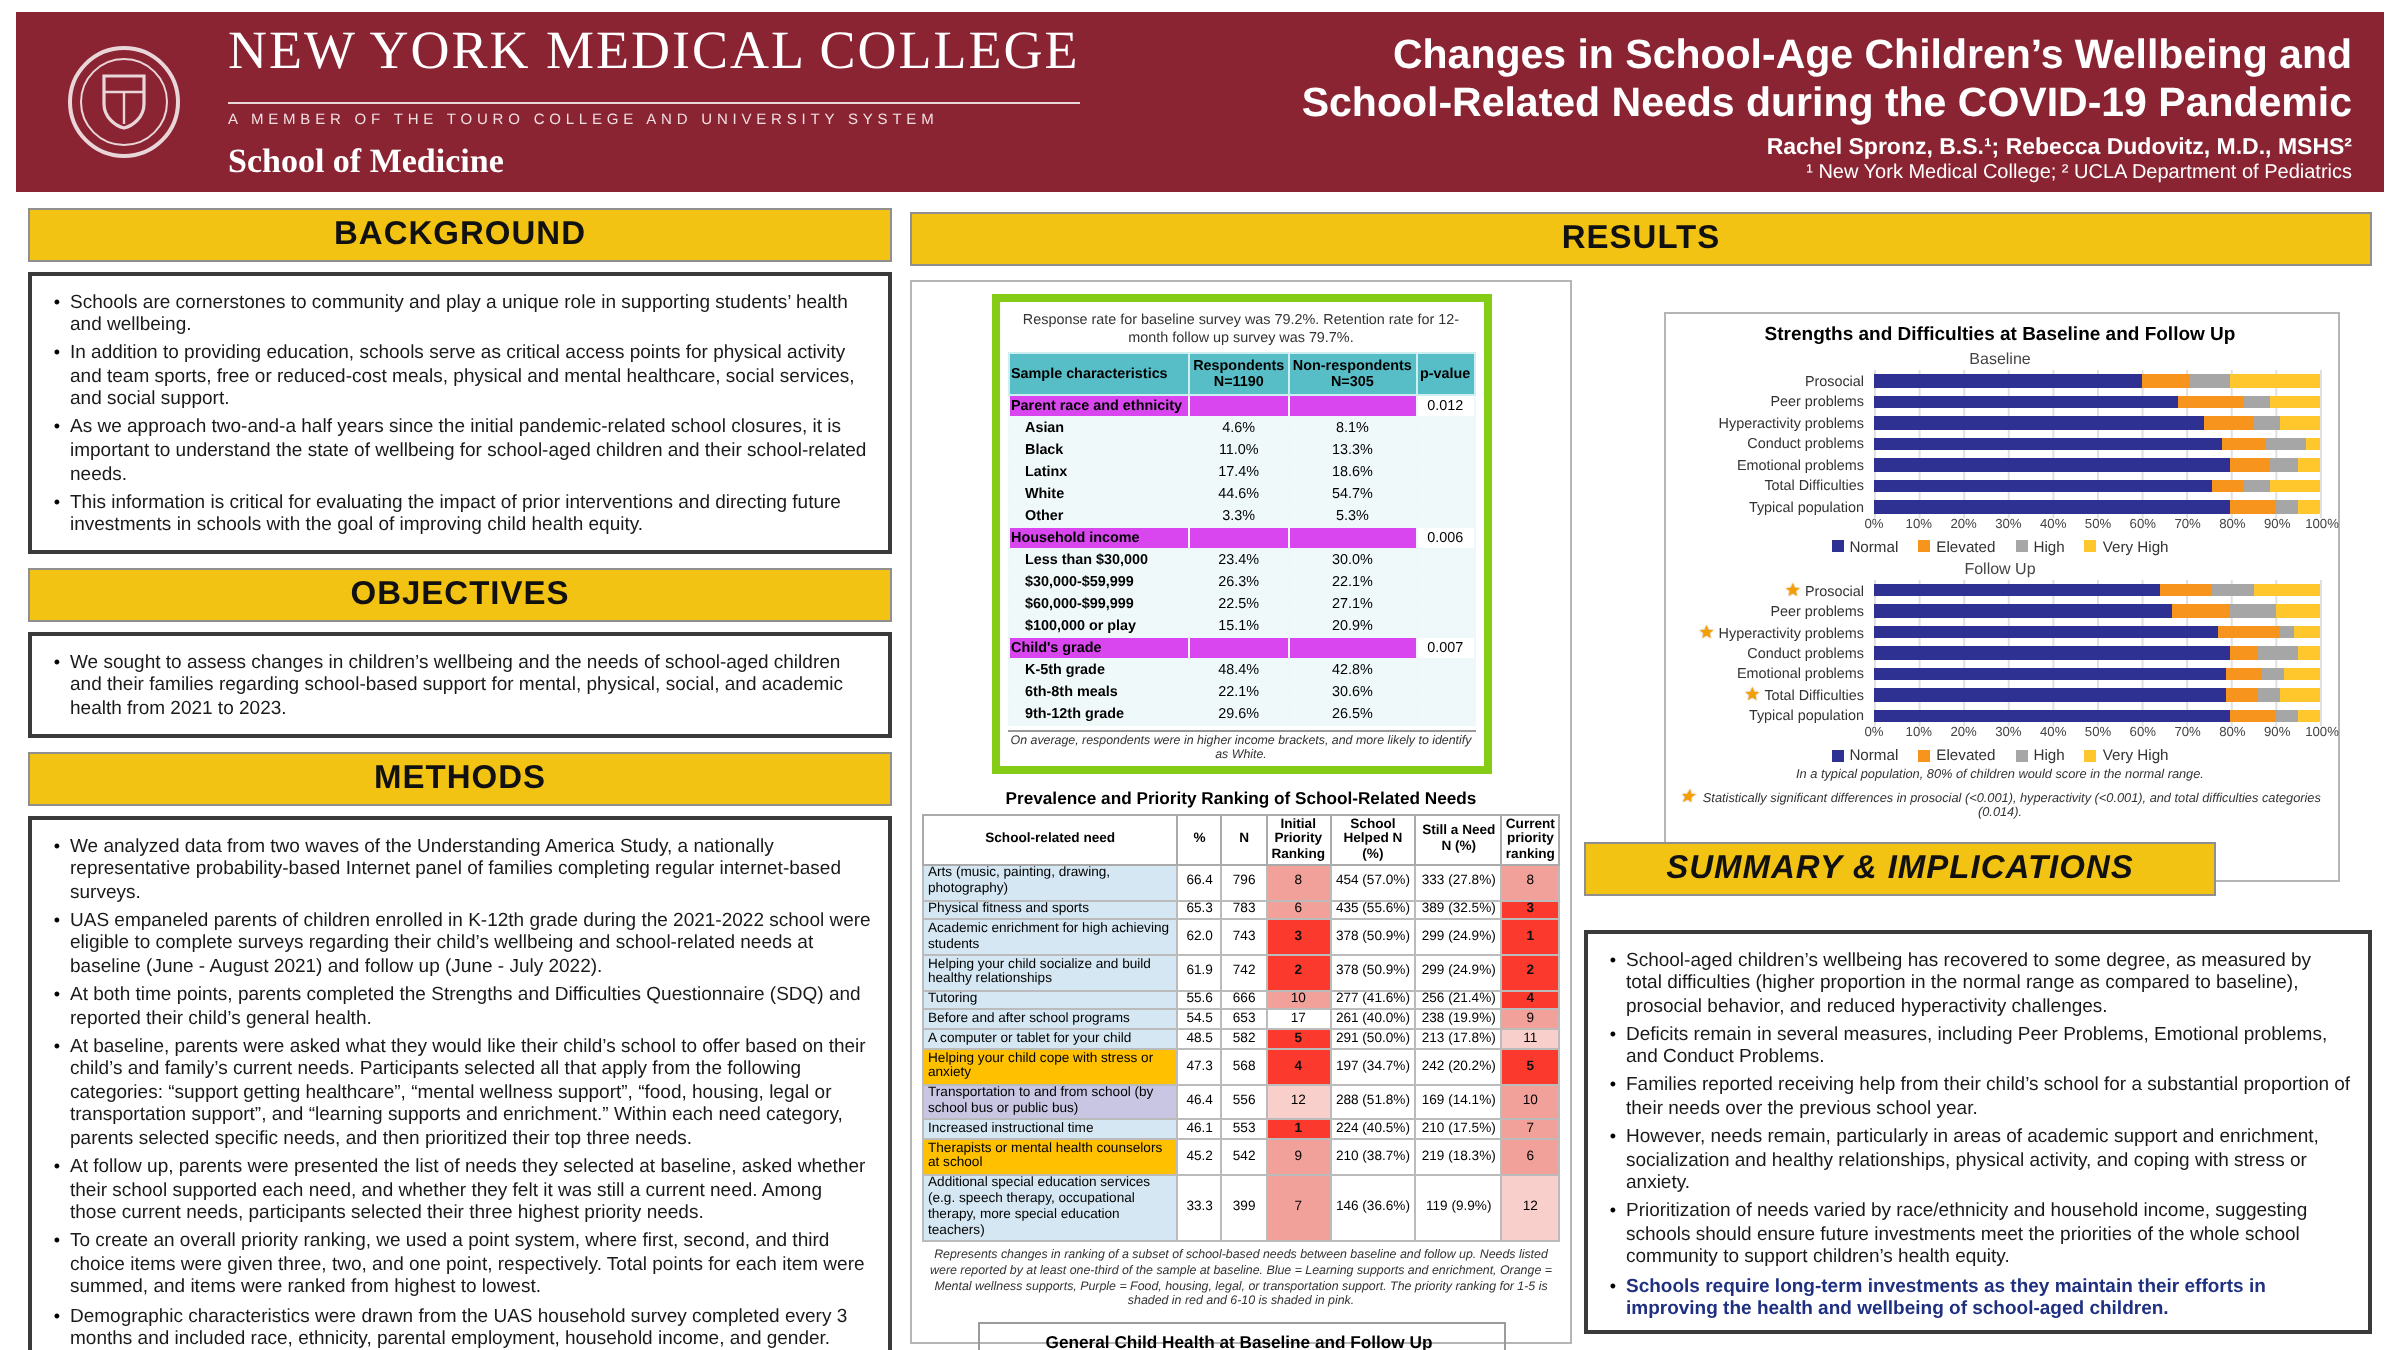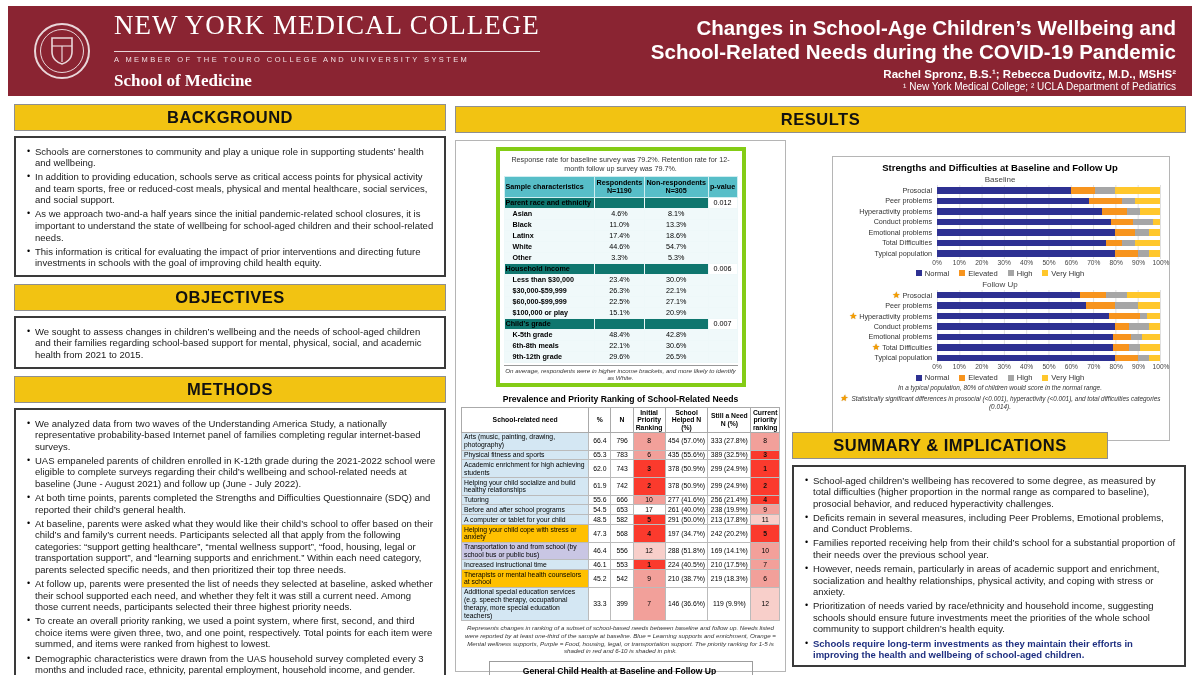--- a/index.html
+++ b/index.html
@@ -37,33 +37,33 @@
   
   #col-left { position:absolute; left:14px; top:104px; width:432px; }
   #bg-box { margin-top:5px; }
   #obj-bar, #met-bar { margin-top:7px; }
   #obj-box, #met-box { margin-top:5px; }
   #results-bar { position:absolute; left:455px; top:106px; width:731px; }
   #col-mid { position:absolute; left:455px; top:140px; width:331px; height:532px;
     background:#fff; border:1.5px solid #b5b5b5; padding:6px 5px 0 5px; }
   #col-right { position:absolute; left:792px; top:156px; width:338px; height:285px;
     background:#fff; border:1.5px solid #b5b5b5; padding:5px 8px 0 6px;margin-left:40px; }
-  #sum-bar { position:absolute; left:792px; top:432px; width:316px; }
+  #sum-bar { position:absolute; left:792px; top:421px; width:316px;font-style:italic; }
   #sum-box { position:absolute; left:792px; top:465px; width:394px; height:202px; }
 
   
   #resp-box { width:250px; margin:0 auto; border:4px solid #84cc16; padding:4px 4px 2px 4px; }
   #resp-caption { font-size:7.2px; color:#333; text-align:center; line-height:1.25;
     margin-bottom:3px; }
   table.sample { width:100%; border-collapse:collapse; font-size:7.2px; }
   table.sample th { background:#57bec8; text-align:center; font-weight:bold; padding:1.5px 1px;
     line-height:1.15; border:1px solid #cfeef1; }
   table.sample th:first-child { text-align:left; }
   table.sample td { padding:0.5px 1px; text-align:center; border:1px solid #eef8f9; }
-  table.sample tr.grp td { background:#0f766e; font-weight:bold; text-align:left; }
+  table.sample tr.grp td { background:#d946ef; font-weight:bold; text-align:left; }
   table.sample tr.grp td.pv { text-align:center; background:#fff; font-weight:normal; }
   table.sample tr.datarow td { background:#f0f9fa; }
   table.sample tr.datarow td.lbl { text-align:left; padding-left:8px; font-weight:bold; }
   #resp-foot { font-size:6.2px; font-style:italic; text-align:center; color:#333;
     margin-top:2px; border-top:1px solid #999; padding-top:1px; }
 
   
   #needs-title { font-weight:bold; font-size:8.6px; text-align:center; margin:7px 0 3px 0; }
   table.needs { width:100%; border-collapse:collapse; font-size:6.8px; }
   table.needs th { font-weight:bold; text-align:center; border:1px solid #aaa;
@@ -157,21 +157,21 @@
         </div>
         <div class="bullet">
           <span class="dot">•</span>
           <span class="btext">This information is critical for evaluating the impact of prior interventions and directing future investments in schools with the goal of improving child health equity.</span>
         </div>
       </div>
     <div class="goldbar" id="obj-bar">OBJECTIVES</div>
     <div class="wbox" id="obj-box">
         <div class="bullet">
           <span class="dot">•</span>
-          <span class="btext">We sought to assess changes in children’s wellbeing and the needs of school-aged children and their families regarding school-based support for mental, physical, social, and academic health from 2021 to 2015.</span>
+          <span class="btext">We sought to assess changes in children’s wellbeing and the needs of school-aged children and their families regarding school-based support for mental, physical, social, and academic health from 2021 to 2023.</span>
         </div>
       </div>
     <div class="goldbar" id="met-bar">METHODS</div>
     <div class="wbox" id="met-box">
         <div class="bullet">
           <span class="dot">•</span>
           <span class="btext">We analyzed data from two waves of the Understanding America Study, a nationally representative probability-based Internet panel of families completing regular internet-based surveys.</span>
         </div>
         <div class="bullet">
           <span class="dot">•</span>

